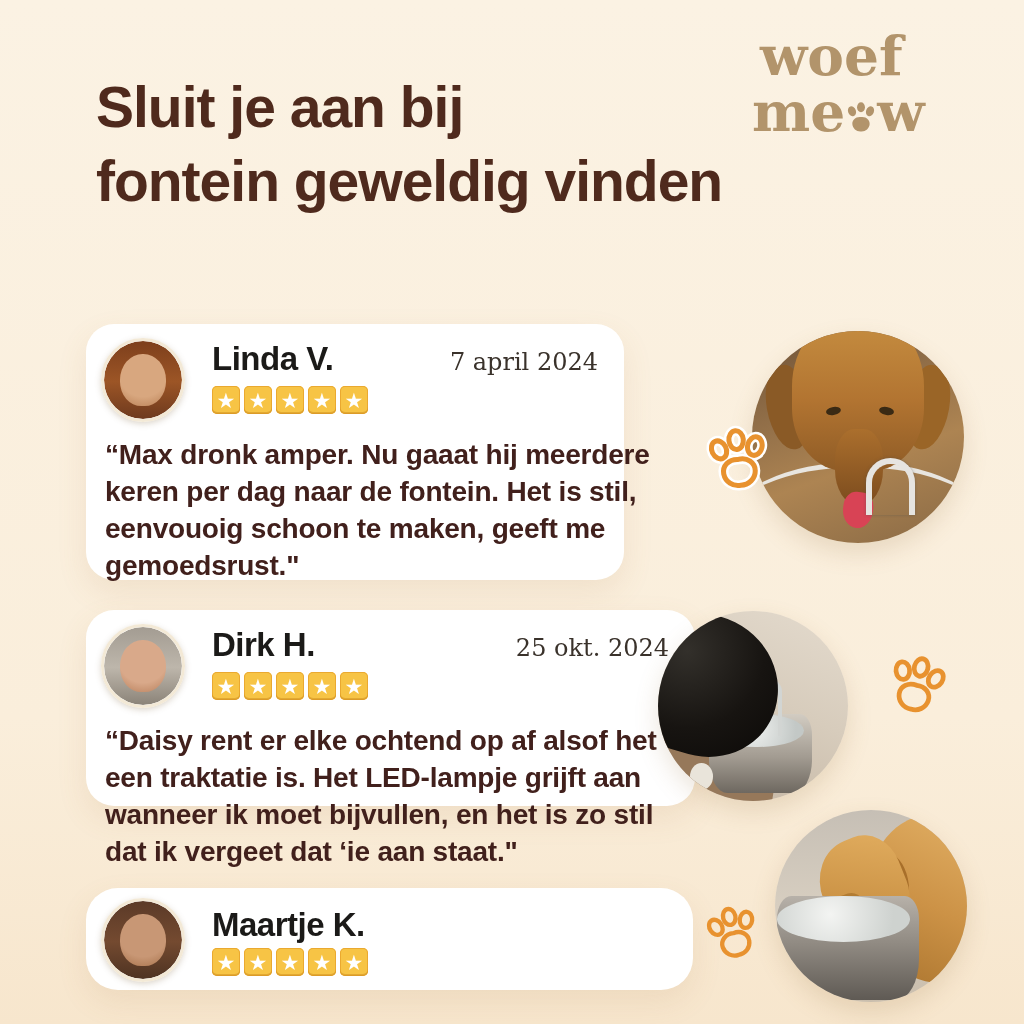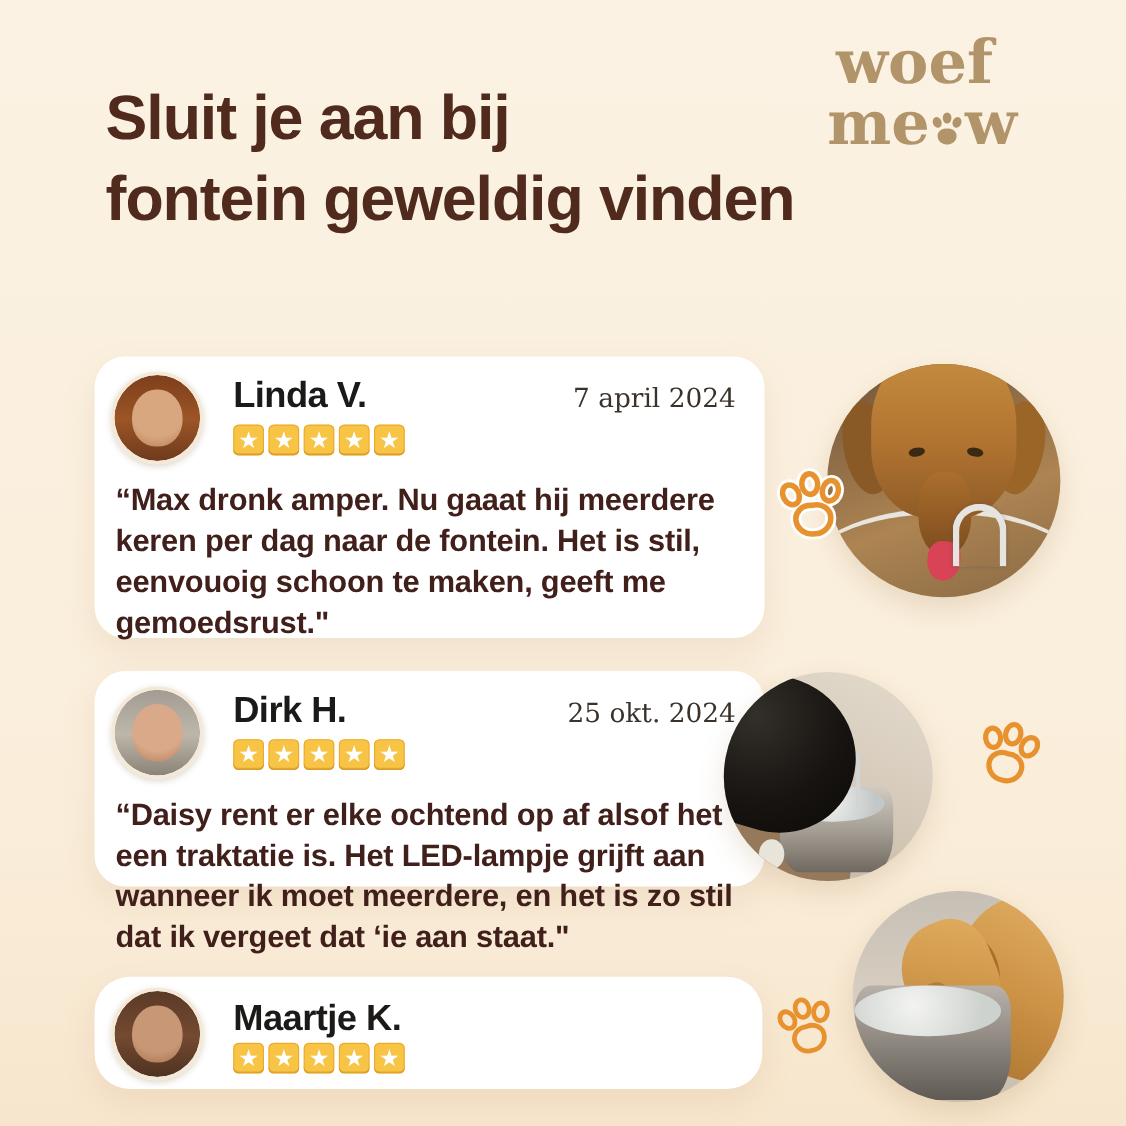--- a/index.html
+++ b/index.html
@@ -16,21 +16,21 @@
 
   
   .logo{left:752px;top:28px;width:230px;color:var(--logo-color,#b2946b);
     font-family:"DejaVu Serif",serif;font-weight:700;font-size:55px;line-height:56px;letter-spacing:0px;}
   .logo-row{display:flex;align-items:center;}
   .logo-row.first{padding-left:8px;}
   .logo .paw-fill{width:36px;height:36px;margin:10px -2px 0 -2px;}
 
   
   .card{background:#ffffff;border-radius:28px;box-shadow:0 12px 30px rgba(170,125,70,.12);}
-  .card1{left:86px;top:324px;width:609px;height:256px;}
+  .card1{left:86px;top:324px;width:538px;height:256px;}
   .card2{left:86px;top:610px;width:609px;height:196px;}
   .card3{left:86px;top:888px;width:607px;height:102px;border-radius:32px;}
 
   .avatar{left:15px;top:14px;width:78px;height:78px;border-radius:50%;
     border:3px solid #f3e9d6;box-shadow:0 2px 6px rgba(120,90,50,.25);overflow:hidden;}
   .card3 .avatar{top:10px;}
   .avatar::before{content:"";position:absolute;inset:0;border-radius:50%;
     background:linear-gradient(180deg,var(--hair) 0%,var(--hair2) 52%,var(--shoulders) 100%);}
   .avatar::after{content:"";position:absolute;left:21%;top:17%;width:58%;height:66%;
     border-radius:50% 50% 47% 47%;
@@ -156,21 +156,21 @@
   <div class="abs avatar avatar-2"></div>
   <div class="abs reviewer-name">Dirk H.</div>
   <div class="abs review-date">25 okt. 2024</div>
   <div class="abs stars">
       <span class="star">★</span>
       <span class="star">★</span>
       <span class="star">★</span>
       <span class="star">★</span>
       <span class="star">★</span>
     </div>
-  <div class="abs review-text">“Daisy rent er elke ochtend op af alsof het een traktatie is. Het LED-lampje grijft aan wanneer ik moet meerdere, en het is zo stil dat ik vergeet dat ‘ie aan staat."</div>
+  <div class="abs review-text">“Daisy rent er elke ochtend op af alsof het een traktatie is. Het LED-lampje grijft aan wanneer ik moet bijvullen, en het is zo stil dat ik vergeet dat ‘ie aan staat."</div>
 </div>
 
 <div class="abs card card3 z1">
   <div class="abs avatar avatar-3"></div>
   <div class="abs reviewer-name">Maartje K.</div>
   <div class="abs stars">
       <span class="star">★</span>
       <span class="star">★</span>
       <span class="star">★</span>
       <span class="star">★</span>

